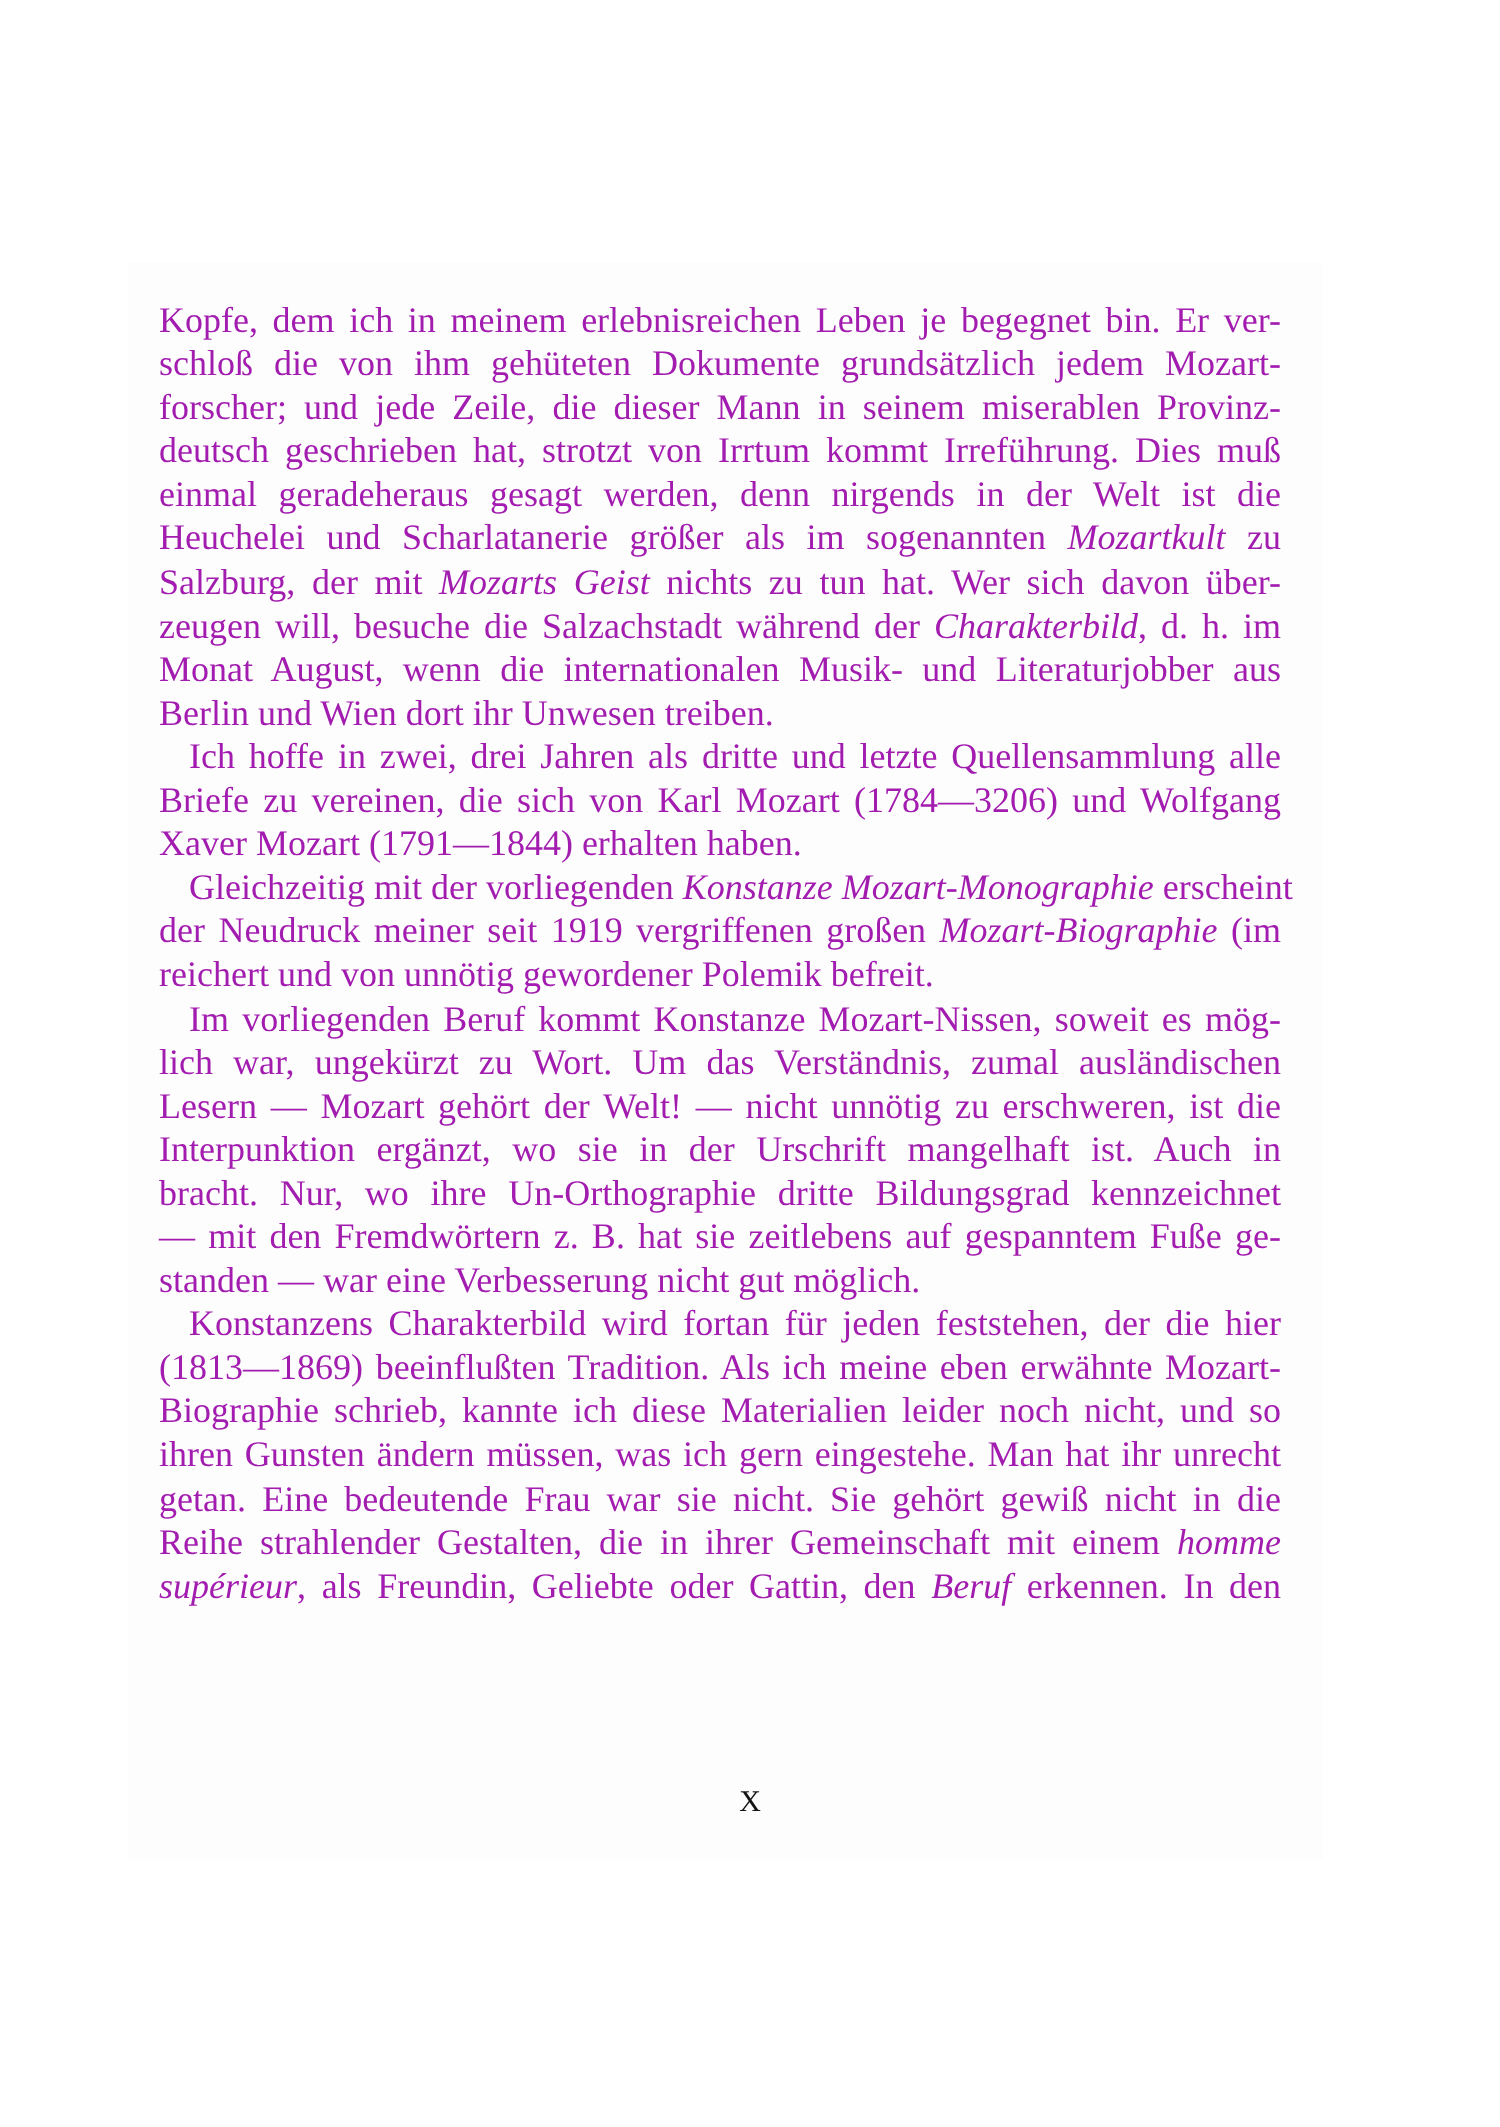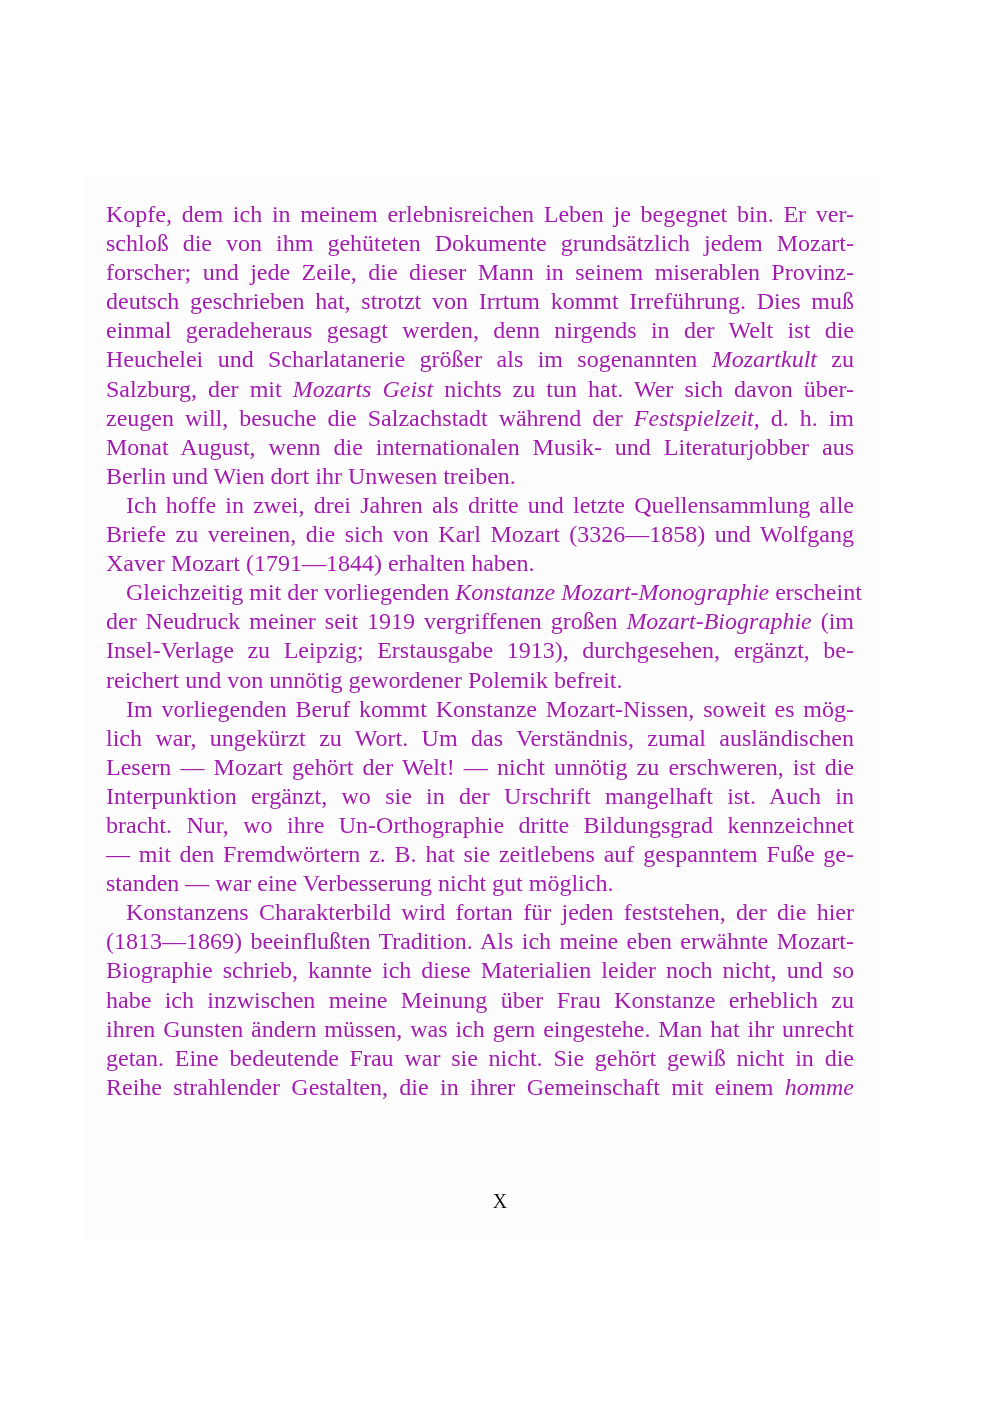--- a/index.html
+++ b/index.html
@@ -32,48 +32,47 @@
 
 <div class="text-block" id="text-block">
     <div>
       <div class="line">Kopfe, dem ich in meinem erlebnisreichen Leben je begegnet bin. Er ver-</div>
       <div class="line">schloß die von ihm gehüteten Dokumente grundsätzlich jedem Mozart-</div>
       <div class="line">forscher; und jede Zeile, die dieser Mann in seinem miserablen Provinz-</div>
       <div class="line">deutsch geschrieben hat, strotzt von Irrtum kommt Irreführung. Dies muß</div>
       <div class="line">einmal geradeheraus gesagt werden, denn nirgends in der Welt ist die</div>
       <div class="line">Heuchelei und Scharlatanerie größer als im sogenannten <i>Mozartkult</i> zu</div>
       <div class="line">Salzburg, der mit <i>Mozarts Geist</i> nichts zu tun hat. Wer sich davon über-</div>
-      <div class="line">zeugen will, besuche die Salzachstadt während der <i>Festspielzeit</i>, d. h. im</div>
+      <div class="line">zeugen will, besuche die Salzachstadt während der <i>Charakterbild</i>, d. h. im</div>
       <div class="line">Monat August, wenn die internationalen Musik- und Literaturjobber aus</div>
       <div class="line last">Berlin und Wien dort ihr Unwesen treiben.</div>
     </div>
     <div>
       <div class="line indent">Ich hoffe in zwei, drei Jahren als dritte und letzte Quellensammlung alle</div>
-      <div class="line">Briefe zu vereinen, die sich von Karl Mozart (3326—1858) und Wolfgang</div>
+      <div class="line">Briefe zu vereinen, die sich von Karl Mozart (1784—3206) und Wolfgang</div>
       <div class="line last">Xaver Mozart (1791—1844) erhalten haben.</div>
     </div>
     <div>
       <div class="line indent">Gleichzeitig mit der vorliegenden <i>Konstanze Mozart-Monographie</i> erscheint</div>
       <div class="line">der Neudruck meiner seit 1919 vergriffenen großen <i>Mozart-Biographie</i> (im</div>
-      <div class="line">Insel-Verlage zu Leipzig; Erstausgabe 1913), durchgesehen, ergänzt, be-</div>
       <div class="line last">reichert und von unnötig gewordener Polemik befreit.</div>
     </div>
     <div>
       <div class="line indent">Im vorliegenden Beruf kommt Konstanze Mozart-Nissen, soweit es mög-</div>
       <div class="line">lich war, ungekürzt zu Wort. Um das Verständnis, zumal ausländischen</div>
       <div class="line">Lesern — Mozart gehört der Welt! — nicht unnötig zu erschweren, ist die</div>
       <div class="line">Interpunktion ergänzt, wo sie in der Urschrift mangelhaft ist. Auch in</div>
       <div class="line">bracht. Nur, wo ihre Un-Orthographie dritte Bildungsgrad kennzeichnet</div>
       <div class="line">— mit den Fremdwörtern z. B. hat sie zeitlebens auf gespanntem Fuße ge-</div>
       <div class="line last">standen — war eine Verbesserung nicht gut möglich.</div>
     </div>
     <div>
       <div class="line indent">Konstanzens Charakterbild wird fortan für jeden feststehen, der die hier</div>
       <div class="line">(1813—1869) beeinflußten Tradition. Als ich meine eben erwähnte Mozart-</div>
       <div class="line">Biographie schrieb, kannte ich diese Materialien leider noch nicht, und so</div>
-      <div class="line">habe ich inzwischen meine Meinung über Frau Konstanze erheblich zu</div>
       <div class="line">ihren Gunsten ändern müssen, was ich gern eingestehe. Man hat ihr unrecht</div>
       <div class="line">getan. Eine bedeutende Frau war sie nicht. Sie gehört gewiß nicht in die</div>
       <div class="line">Reihe strahlender Gestalten, die in ihrer Gemeinschaft mit einem <i>homme</i></div>
+      <div class="line"><i>supérieur</i>, als Freundin, Geliebte oder Gattin, den <i>Beruf</i> erkennen. In den</div>
     </div>
   </div>
 
 <div class="folio">X</div>
 
 </body></html>

